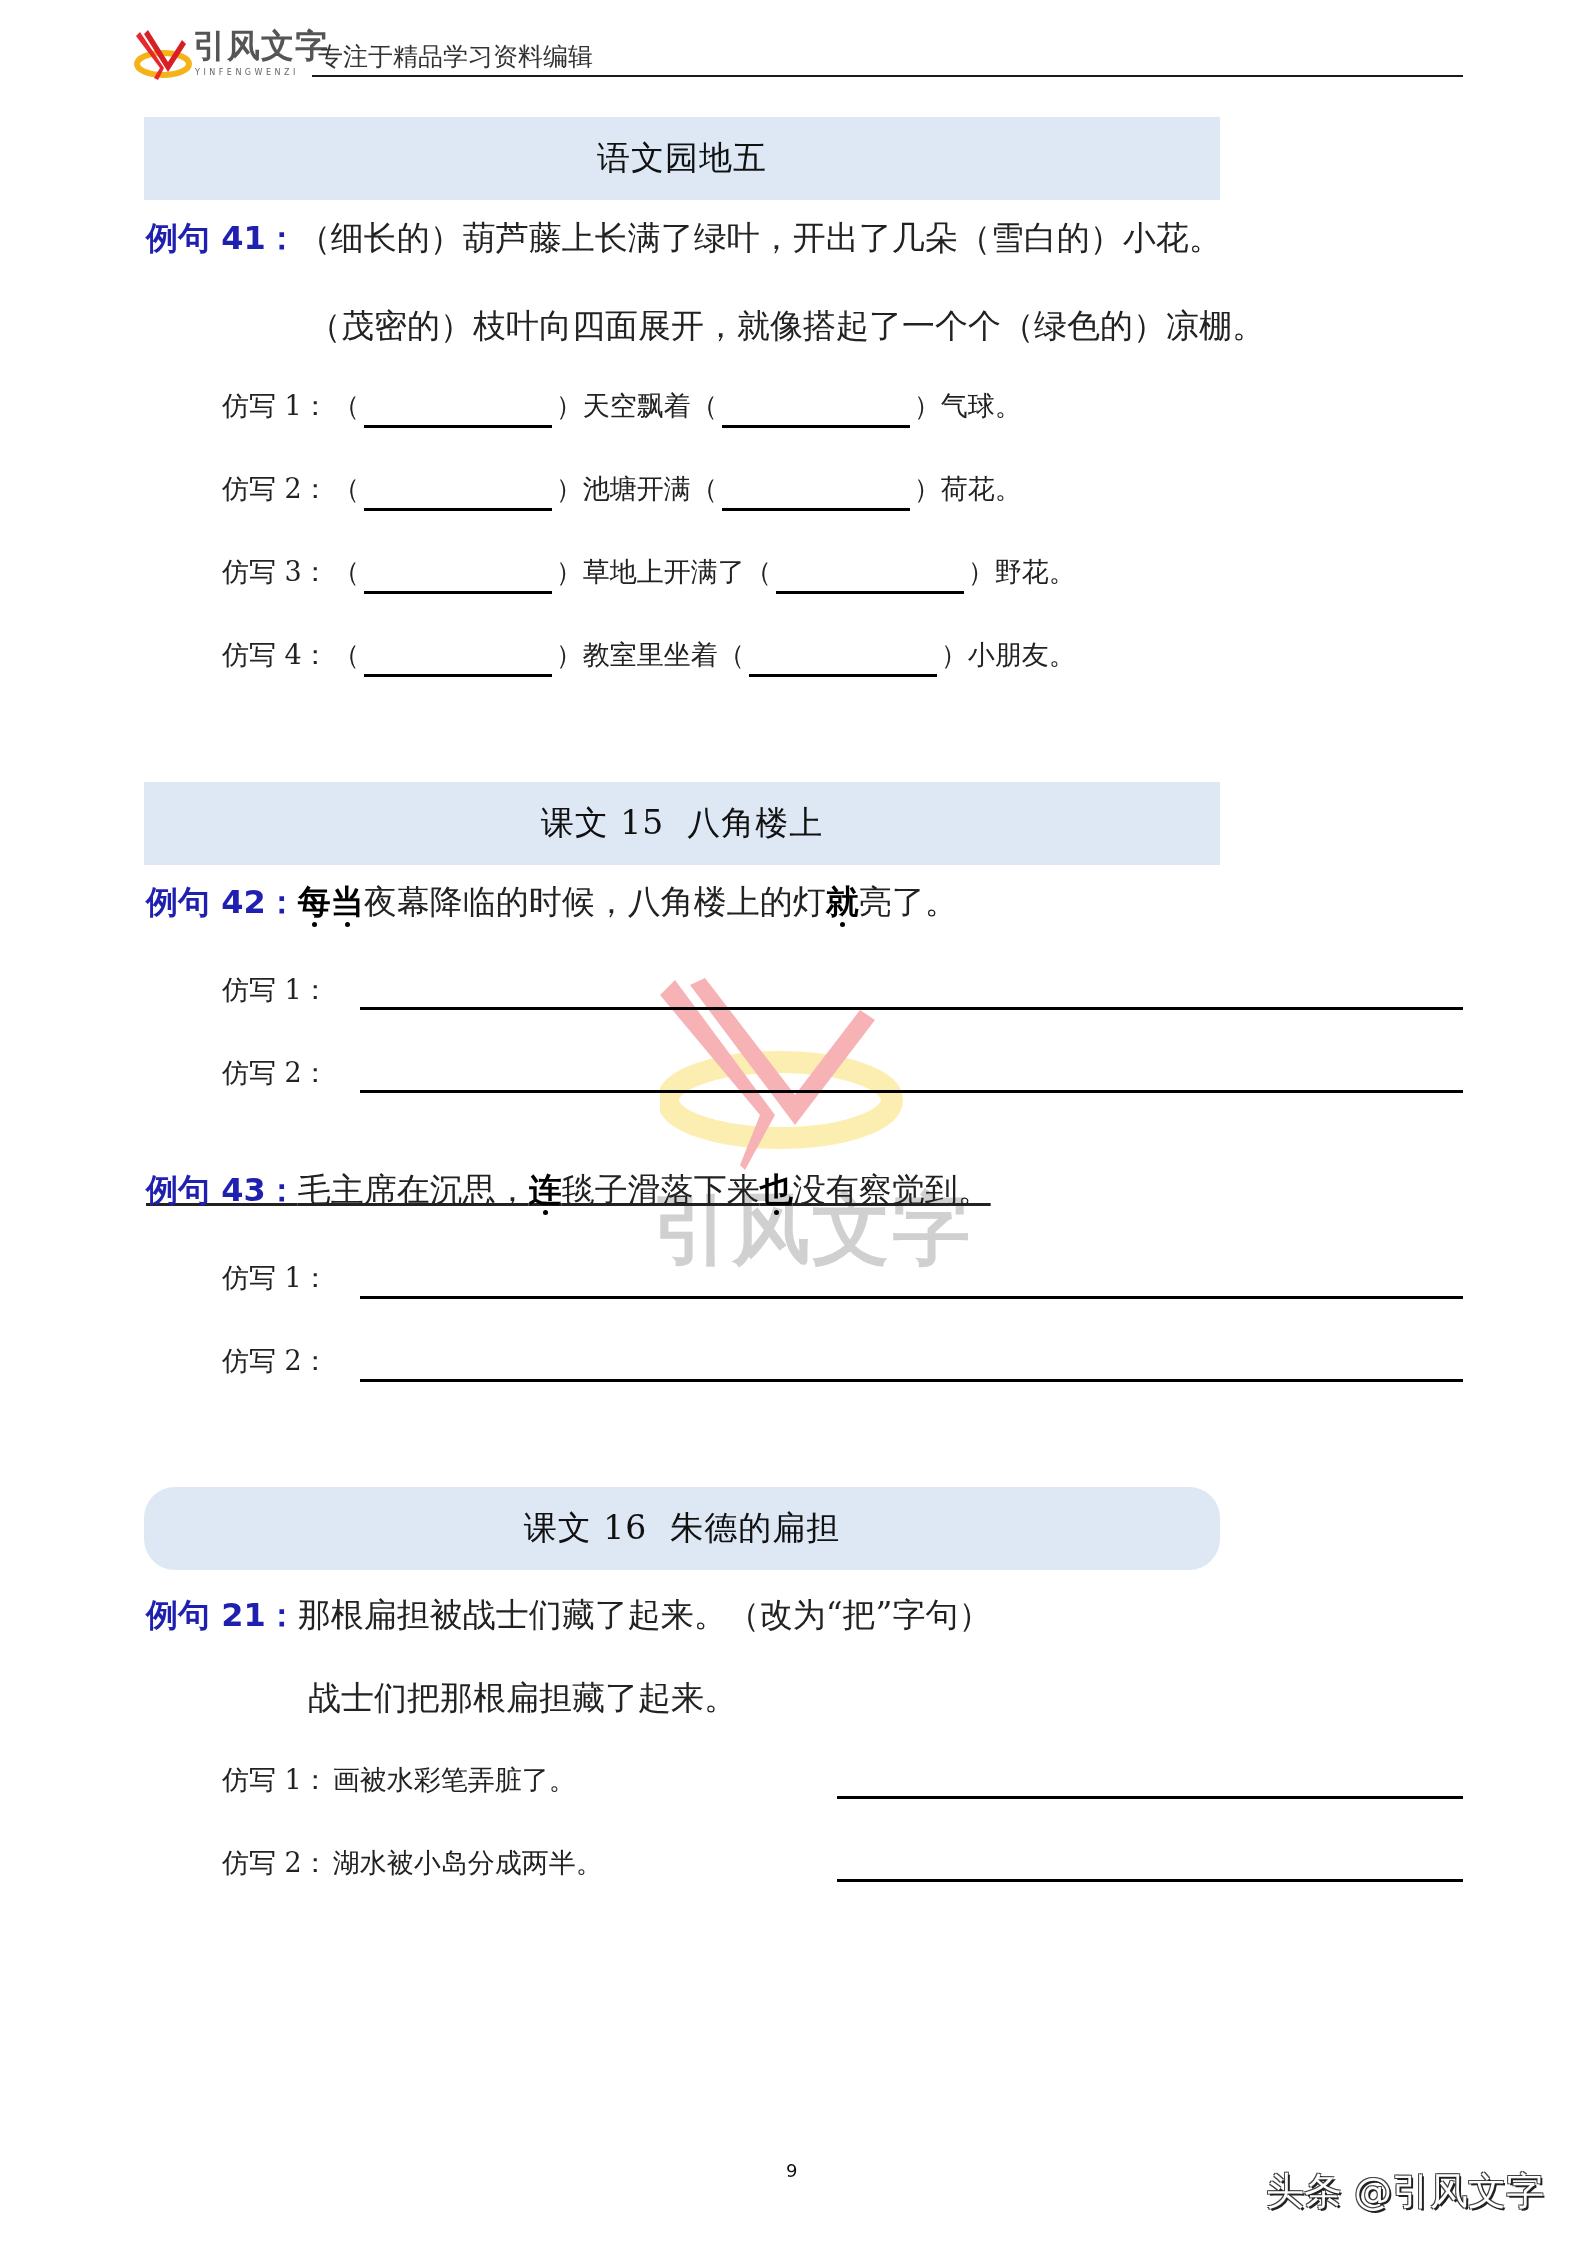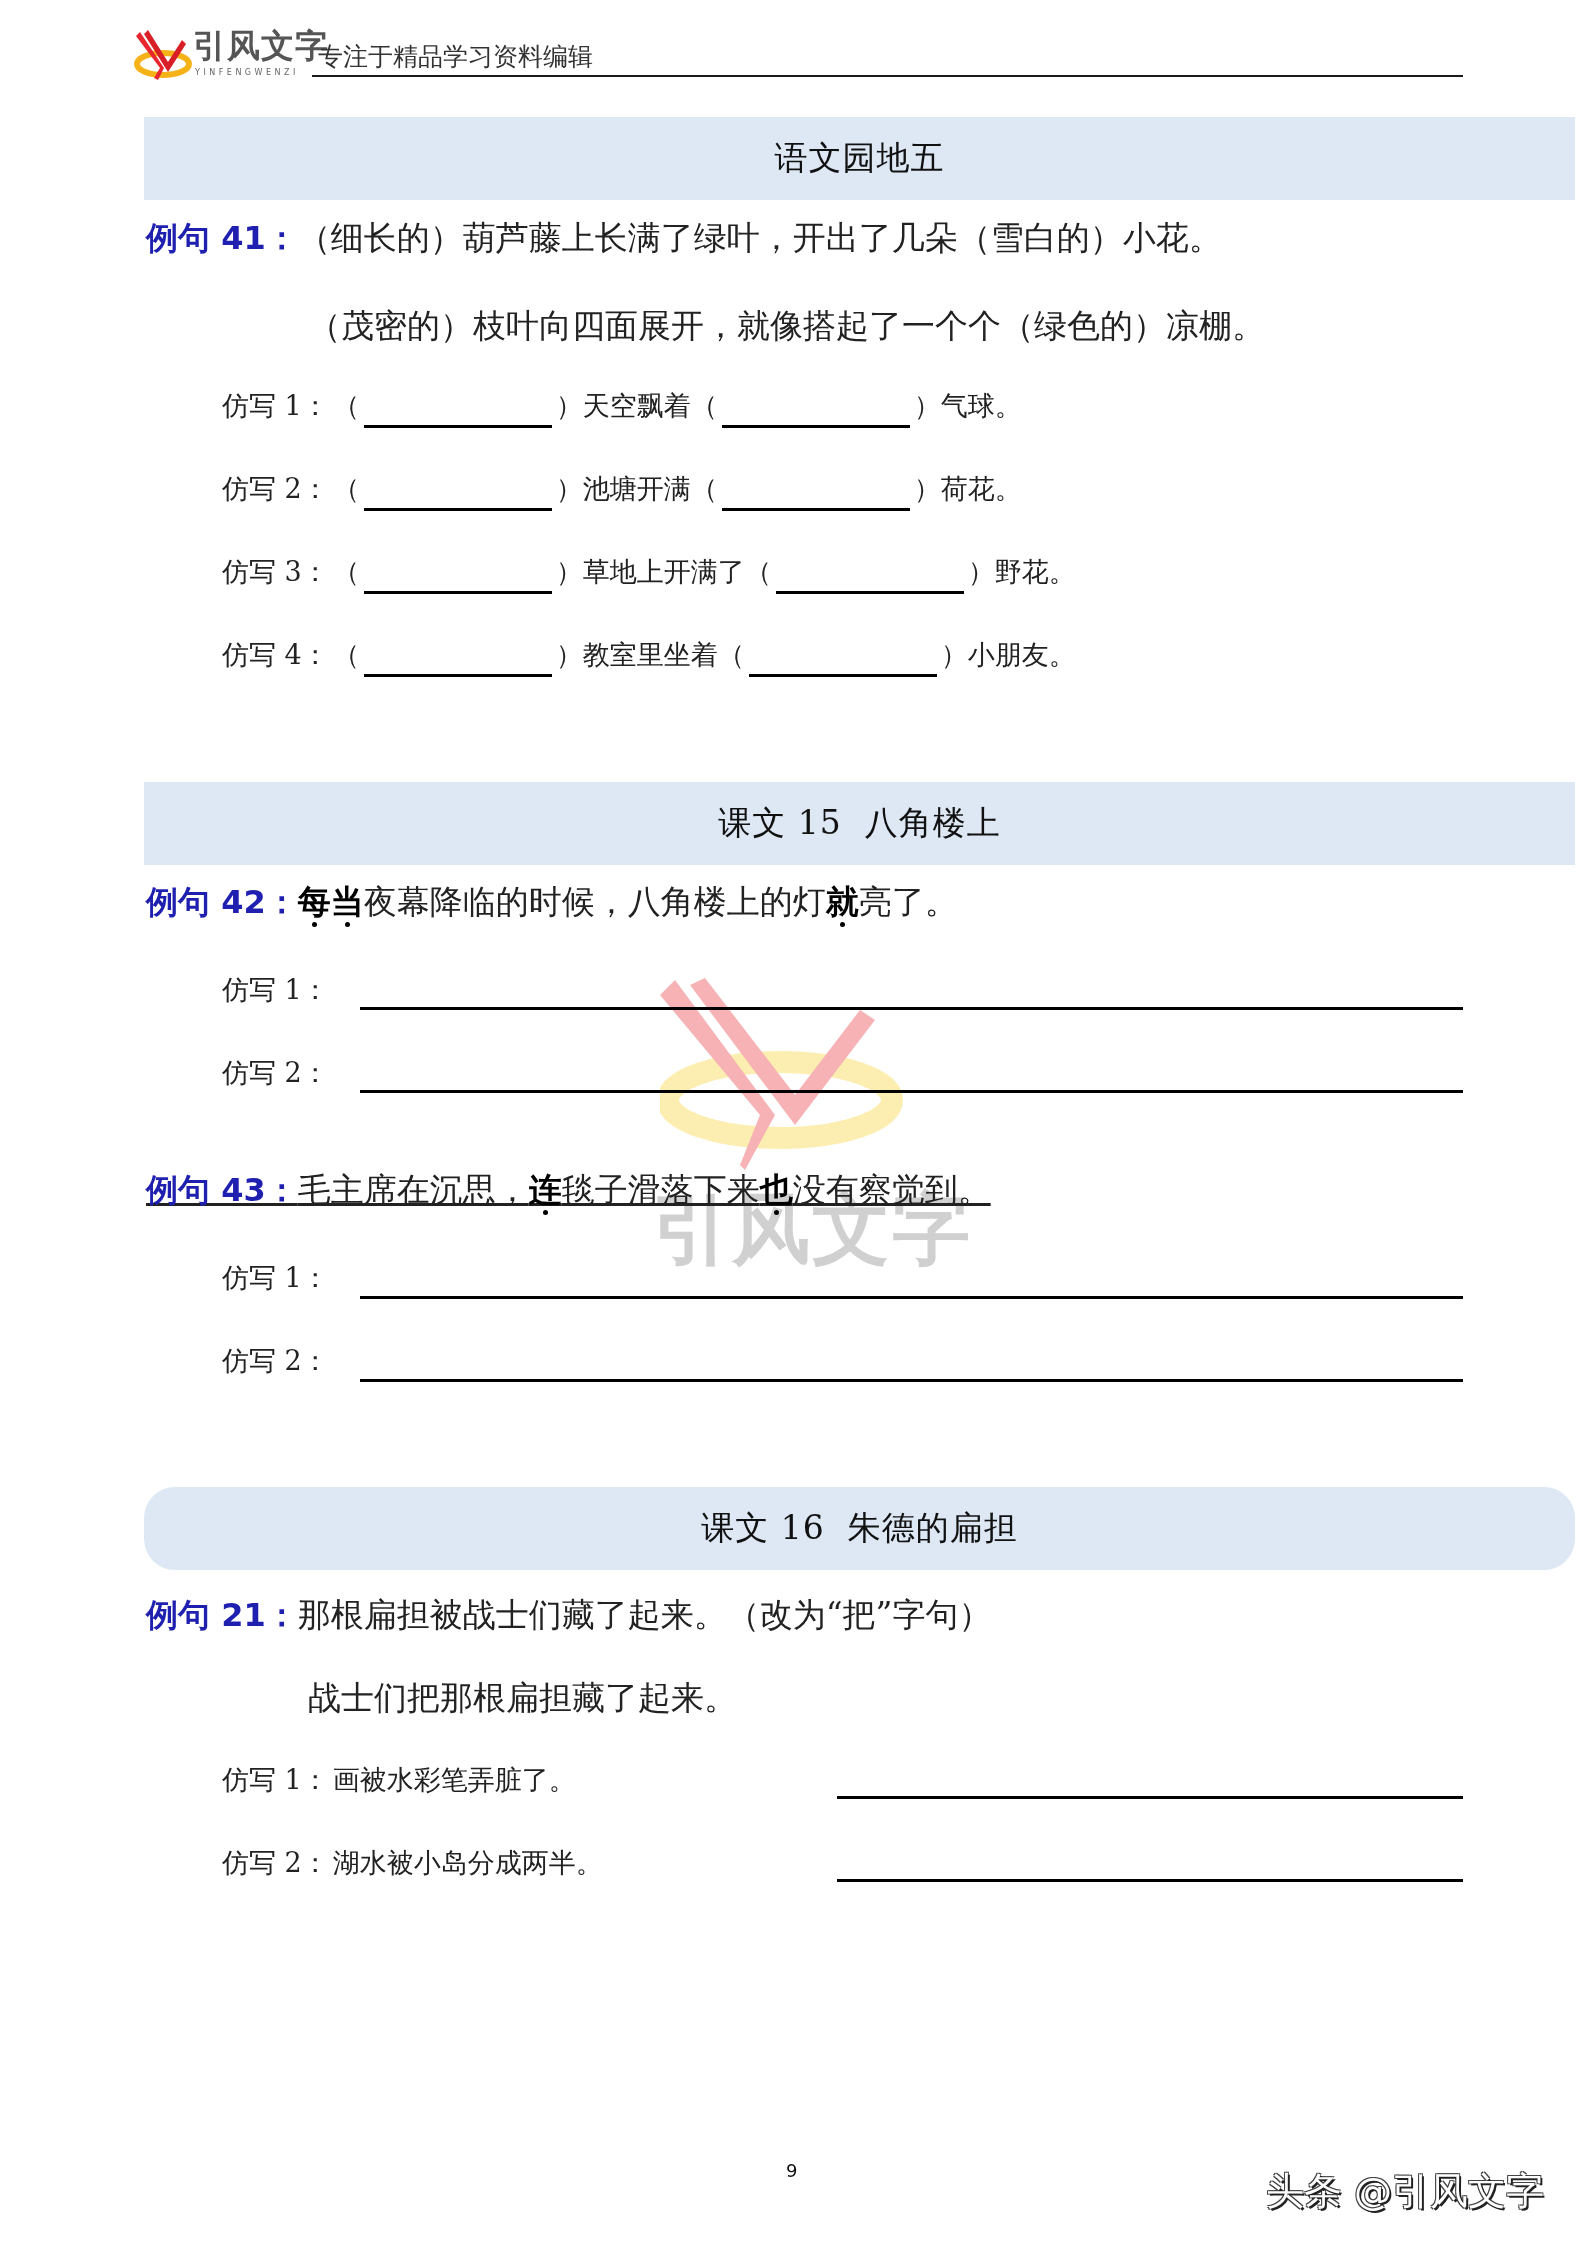--- a/index.html
+++ b/index.html
@@ -12,21 +12,21 @@
     .abs { position: absolute; }
 
     
     .logo-icon { left: 134px; top: 28px; width: 58px; height: 54px; }
     .brand-name { left: 193px; top: 26px; font-size: 33px; color: #555; font-family: "DejaVu Serif", serif; letter-spacing: 1px; line-height: 40px; font-weight: bold; }
     .brand-en { left: 195px; top: 68px; font-size: 8px; color: #666; letter-spacing: 3.5px; font-family: "DejaVu Sans", sans-serif; line-height: 10px; }
     .tagline { left: 318px; top: 44px; font-size: 25px; color: #333; font-family: "DejaVu Sans", sans-serif; line-height: 26px; }
     .header-rule { left: 312px; top: 75px; width: 1151px; height: 2px; background: #1a1a1a; }
 
     
-    .band { left: 144px; width: 1431px; height: 83px; background: #dde8f4; display: flex; align-items: center; justify-content: center; }
+    .band { left: 144px; width: 1076px; height: 83px; background: #dde8f4; display: flex; align-items: center; justify-content: center; }
     .band span { font-size: 33px; color: #111; letter-spacing: 1px; }
 
     
     .ex-line { left: 146px; font-size: 33px; line-height: 44px; white-space: nowrap; color: #222; }
     .ex-label { color: #1f1fb0; font-weight: bold; font-family: "DejaVu Sans", sans-serif; font-size: 32px; }
     .indent { left: 308px; font-size: 33px; line-height: 44px; white-space: nowrap; color: #222; }
 
     .em { font-weight: bold; color: #000; position: relative; }
     .em::after { content: ""; position: absolute; left: 50%; bottom: -6px; width: 5px; height: 5px; margin-left: -2px; border-radius: 50%; background: #000; }
 

